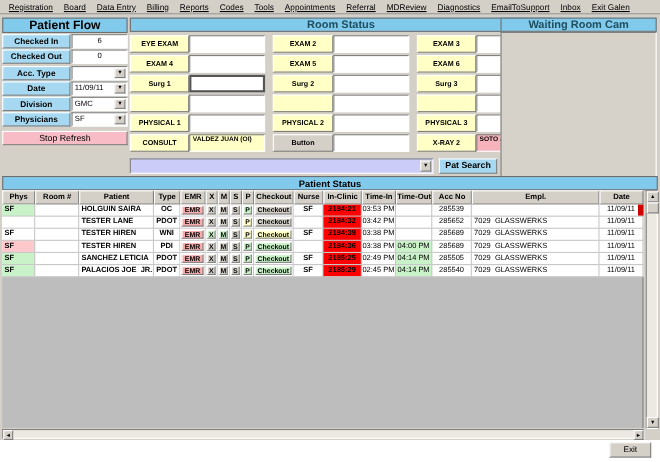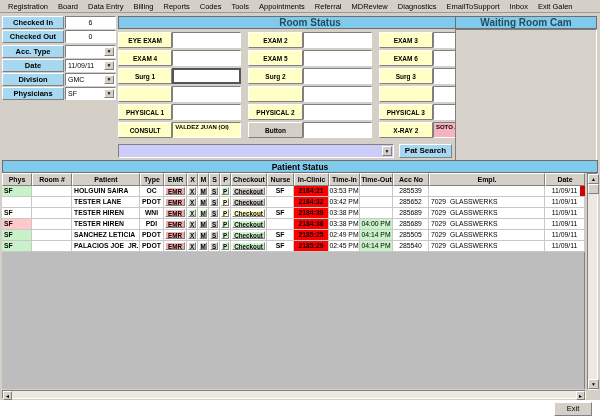--- a/index.html
+++ b/index.html
@@ -12,20 +12,21 @@
   }
   .raised { border-top:1px solid #fff; border-left:1px solid #fff; border-right:1px solid #808080; border-bottom:1px solid #808080; }
   .sunken { border-top:1px solid #808080; border-left:1px solid #808080; border-right:1px solid #fff; border-bottom:1px solid #fff; }
 
   
   #menubar {
     position:absolute; top:0; left:0; width:600px; height:13px;
     display:flex; align-items:center; padding-left:3px;
     font-size:7.5px; background:#D4D0C8;
     border-bottom:1px solid #9a9a9a;
+    text-decoration:underline;
   }
   .menu-item { padding:0 5px; white-space:nowrap; cursor:default; }
 
   
   #pf-panel { position:absolute; left:2px; top:16px; width:114px; height:142px;
     display:flex; flex-direction:column; gap:1px; }
   .panel-title {
     background:#82CAEB; text-align:center; font-weight:bold;
     border:1px solid #6e6e6e; overflow:hidden;
   }
@@ -139,20 +140,21 @@
     <span class="menu-item">Appointments</span>
     <span class="menu-item">Referral</span>
     <span class="menu-item">MDReview</span>
     <span class="menu-item">Diagnostics</span>
     <span class="menu-item">EmailToSupport</span>
     <span class="menu-item">Inbox</span>
     <span class="menu-item">Exit Galen</span>
   </div>
 
 <div id="pf-panel">
+  <div id="pf-title" class="panel-title">Patient Flow</div>
   <div id="pf-counters" style="display:flex;flex-direction:column;gap:1px;">
       <div class="pf-row">
         <div class="pf-label raised">Checked In</div>
         <div class="pf-value sunken">6</div>
       </div>
       <div class="pf-row">
         <div class="pf-label raised">Checked Out</div>
         <div class="pf-value sunken">0</div>
       </div>
     </div>
@@ -169,20 +171,21 @@
       </div>
       <div class="pf-row">
         <div class="pf-label raised">Division</div>
         <div class="pf-combo sunken">GMC<span class="combo-arrow raised">▼</span></div>
       </div>
       <div class="pf-row">
         <div class="pf-label raised">Physicians</div>
         <div class="pf-combo sunken">SF<span class="combo-arrow raised">▼</span></div>
       </div>
     </div>
+  <div id="pf-stop" class="raised">Stop Refresh</div>
 </div>
 
 <div id="rs-panel">
   <div id="rs-title" class="panel-title">Room Status</div>
   <div id="room-grid">
       <div class="room-cell">
         <div class="room-btn raised">EYE EXAM</div>
         <div class="room-box white sunken"></div>
       </div>
       <div class="room-cell">

